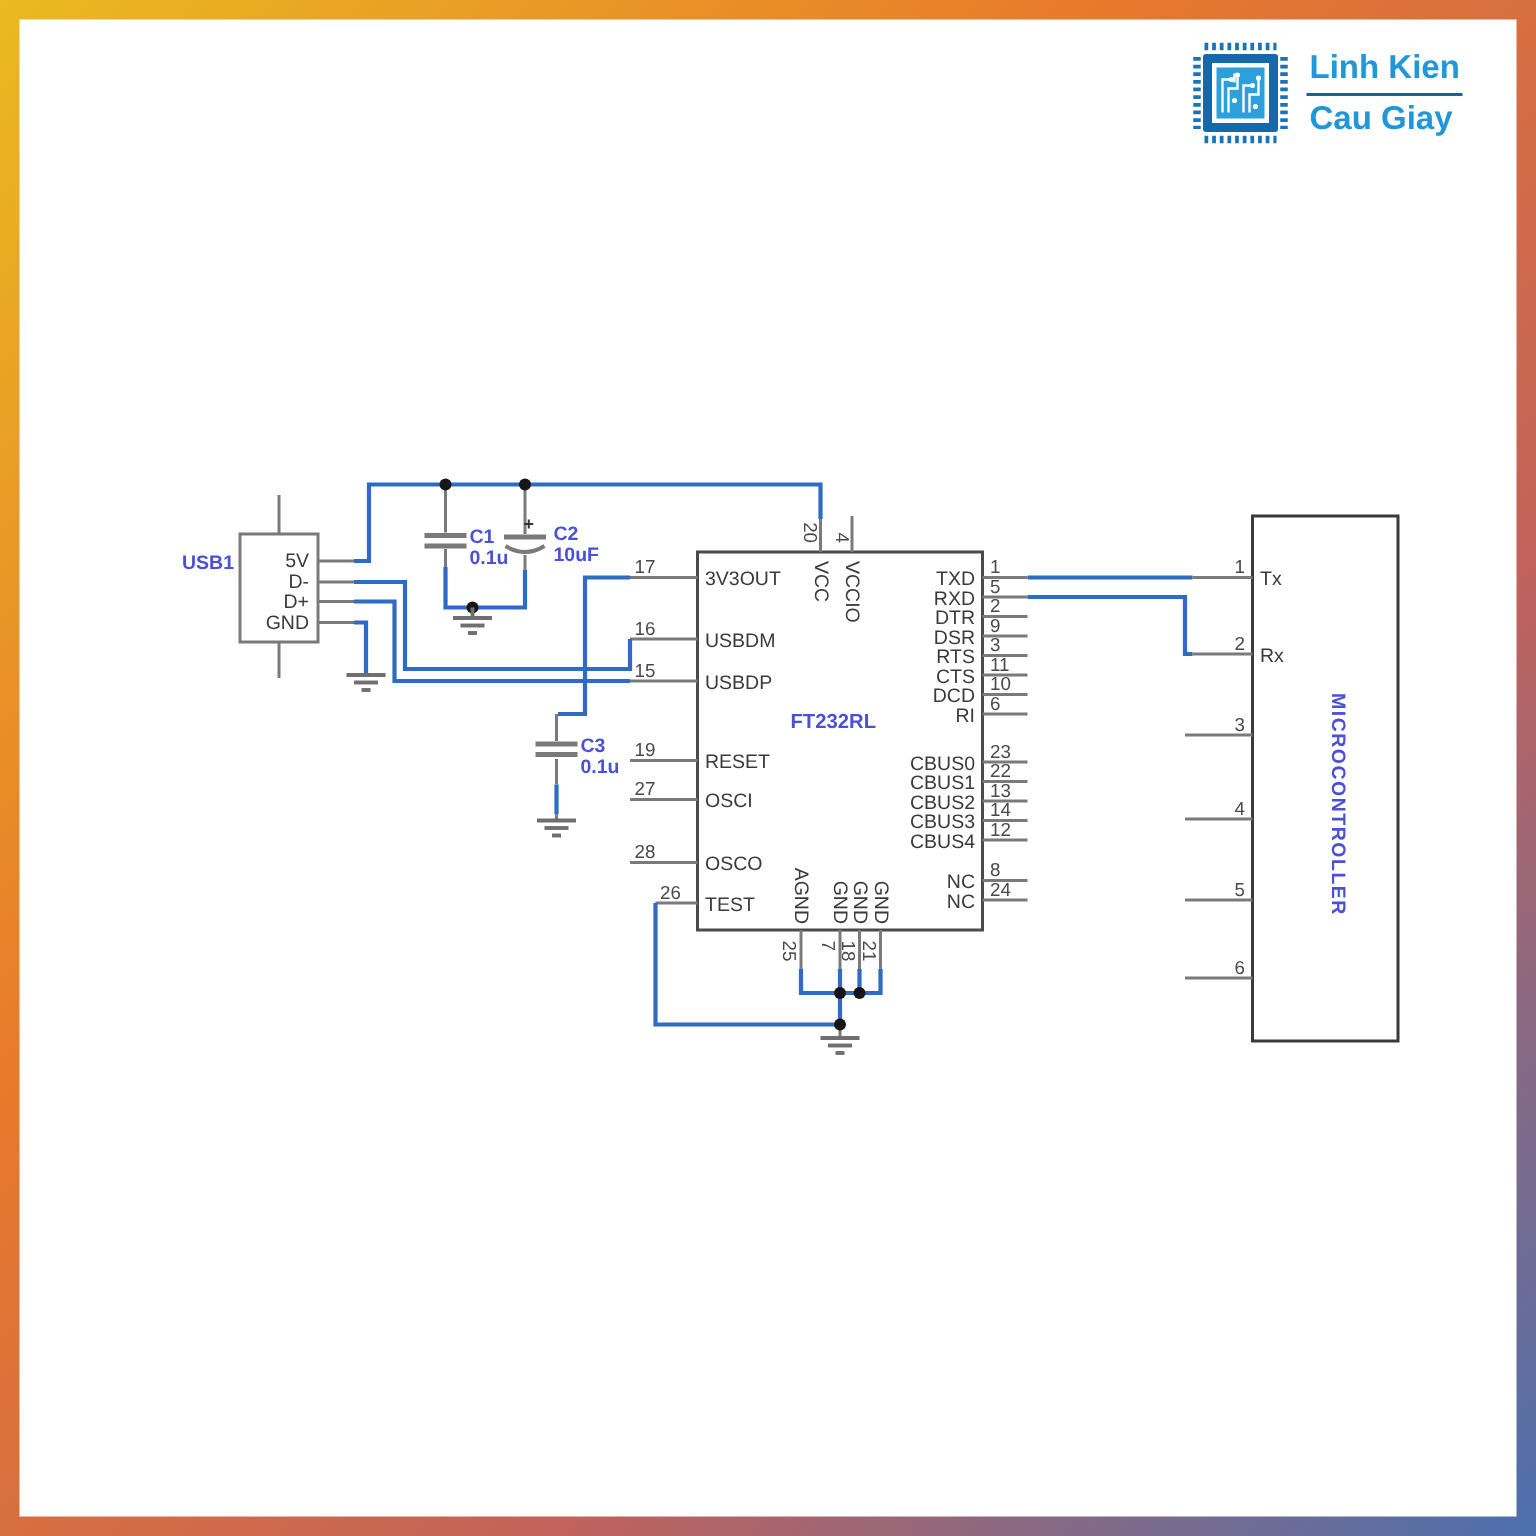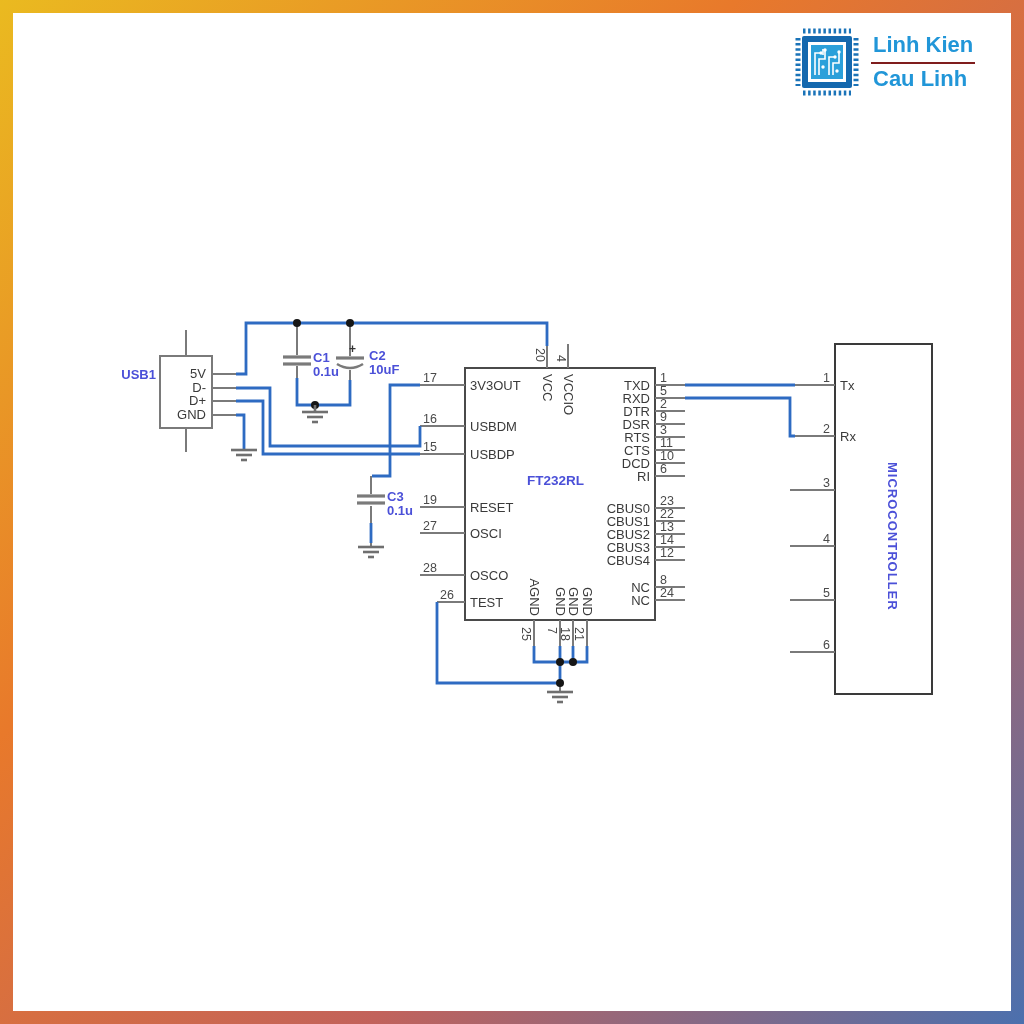--- a/index.html
+++ b/index.html
@@ -2,21 +2,21 @@
 <html><head>
 <meta charset="utf-8">
 <style>
   html,body{margin:0;padding:0;background:#fff;}
   body{width:1024px;height:1024px;position:relative;font-family:"Liberation Sans",sans-serif;}
   .frame{position:absolute;inset:0;background:linear-gradient(135deg,#eaba20 0%,#e8792b 36%,#c2625b 68%,#4b70ae 100%);}
   .canvas{position:absolute;left:13px;top:13px;right:13px;bottom:13px;background:#ffffff;}
   .schem{position:absolute;left:0;top:0;}
   .logo{position:absolute;left:795px;top:27px;display:flex;align-items:center;gap:12px;}
   .logo-text{display:flex;flex-direction:column;}
-  .logo-l1{font-size:22px;font-weight:bold;color:#2196d8;padding:0 2px 4px 2px;border-bottom:2px solid #7f1d1d;line-height:1.1;}
+  .logo-l1{font-size:22px;font-weight:bold;color:#2196d8;padding:0 2px 4px 2px;border-bottom:2px solid #0369a1;line-height:1.1;}
   .logo-l2{font-size:22px;font-weight:bold;color:#2196d8;padding:3px 2px 0 2px;line-height:1.1;}
   text{font-family:"Liberation Sans",sans-serif;}
   .pin-name{font-size:13px;fill:#3a3a3a;}
   .pin-num{font-size:12.5px;fill:#4a4a4a;}
   .lbl{font-size:13px;font-weight:600;fill:#4b50d8;}
   .plus{font-size:12px;font-weight:bold;fill:#333;}
   .mcu-lbl{font-size:13px;font-weight:bold;fill:#4b50d8;letter-spacing:1px;}
 </style>
 </head>
 <body>
@@ -45,21 +45,21 @@
       <circle cx="26" cy="26" r="1.7"></circle>
         <circle cx="30" cy="23" r="1.7"></circle>
       <circle cx="40" cy="30" r="1.7"></circle>
         <circle cx="44" cy="25" r="1.7"></circle>
       <circle cx="28" cy="40" r="1.7"></circle>
         <circle cx="42" cy="44" r="1.7"></circle>
     </g>
   </svg>
   <div class="logo-text">
     <div class="logo-l1">Linh Kien</div>
-    <div class="logo-l2">Cau Linh</div>
+    <div class="logo-l2">Cau Giay</div>
   </div>
 </div>
 
 <svg class="schem" width="1024" height="1024" viewBox="0 0 1024 1024">
 
   <g stroke="#7a7a7a" stroke-width="2" fill="none">
     <line x1="186" y1="330" x2="186" y2="356"></line>
     <line x1="186" y1="428" x2="186" y2="452"></line>
     <rect x="160" y="356" width="52" height="72" fill="#ffffff"></rect>
     <line x1="212" y1="374" x2="236" y2="374"></line>

